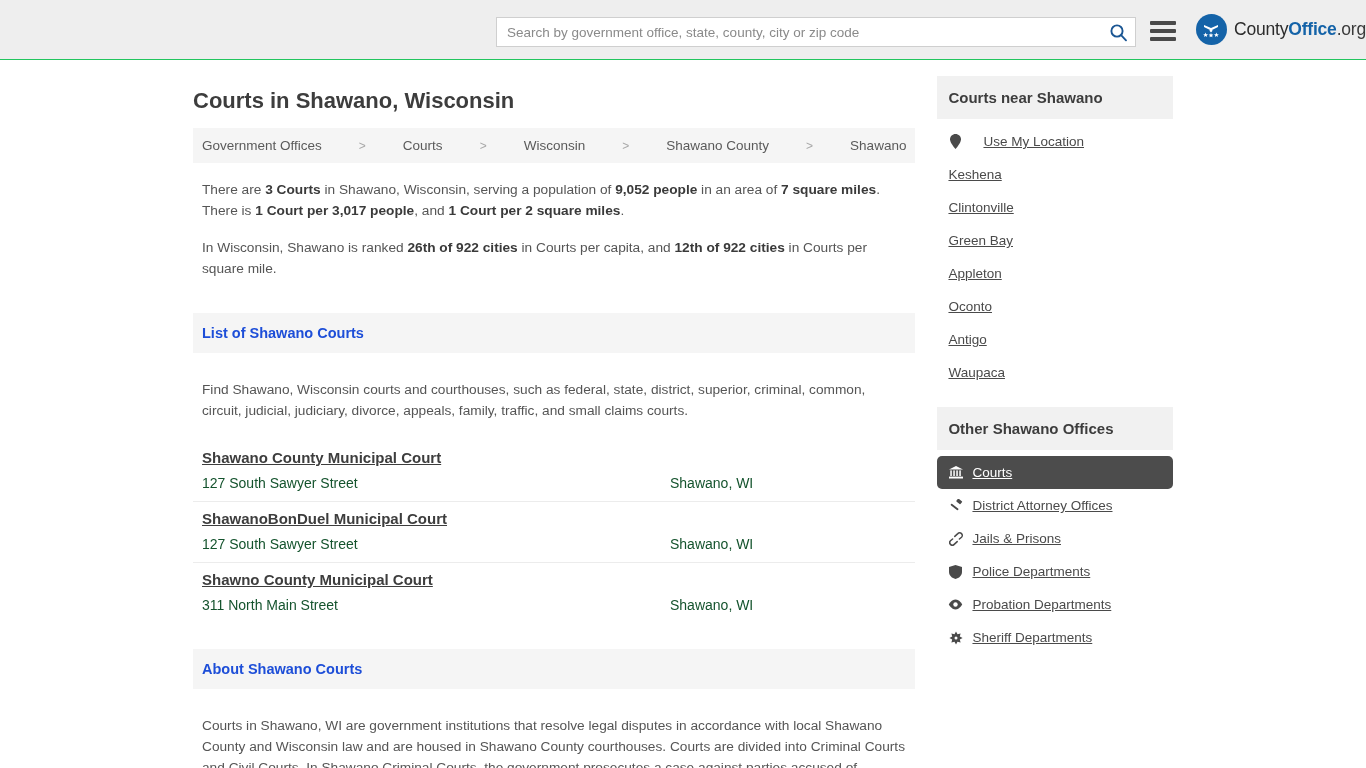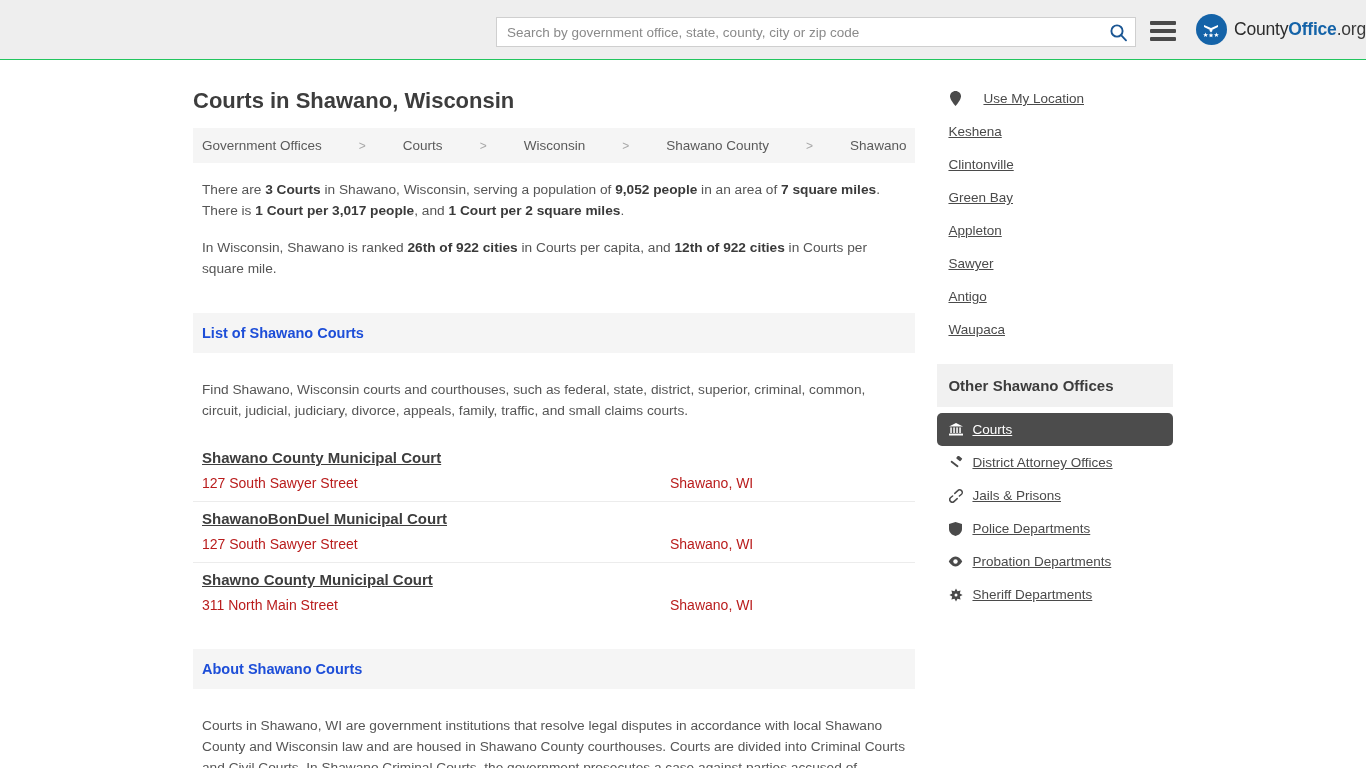--- a/index.html
+++ b/index.html
@@ -172,21 +172,21 @@
     font-weight: bold;
     color: #3d3d3d;
     text-decoration: underline;
     cursor: pointer;
     display: inline-block;
     margin-bottom: 9px;
   }
   .listing-row {
     display: flex;
     font-size: 14px;
-    color: #b91c1c;
+    color: #14532d;
   }
   .listing-addr { width: 468px; }
   .listing-city { }
 
   
   .side-head {
     background: #f1f1f1;
     padding: 13px 11px;
     font-size: 15px;
     font-weight: bold;
@@ -330,20 +330,21 @@
       <div class="section-head" style="margin-top:26px">About Shawano Courts</div>
       <div class="section-body">
         <p>Courts in Shawano, WI are government institutions that resolve legal disputes in accordance with local Shawano County and Wisconsin law and are housed in Shawano County courthouses. Courts are divided into Criminal Courts and Civil Courts. In Shawano Criminal Courts, the government prosecutes a case against parties accused of breaking the law. In Shawano Civil Courts the Court resolves disputes between citizens.</p>
 
       </div>
 
     </div>
 
     <div class="side-col">
 
+      <div class="side-head">Courts near Shawano</div>
       <div class="side-list">
 
         <div class="side-link-row">
           <span class="side-icon">
             <svg width="11" height="15" viewBox="0 0 11 15">
               <path d="M5.5 0 C2.5 0 0 2.4 0 5.3 C0 9.2 5.5 15 5.5 15 C5.5 15 11 9.2 11 5.3 C11 2.4 8.5 0 5.5 0 Z" fill="#4a4a4a"></path>
             </svg>
           </span>
           <span class="lbl">Use My Location</span>
         </div>
@@ -354,21 +355,21 @@
         <div class="side-link-row">
           <span class="lbl">Clintonville</span>
         </div>
         <div class="side-link-row">
           <span class="lbl">Green Bay</span>
         </div>
         <div class="side-link-row">
           <span class="lbl">Appleton</span>
         </div>
         <div class="side-link-row">
-          <span class="lbl">Sawyer</span>
+          <span class="lbl">Oconto</span>
         </div>
         <div class="side-link-row">
           <span class="lbl">Antigo</span>
         </div>
         <div class="side-link-row">
           <span class="lbl">Waupaca</span>
         </div>
       </div>
 
       <div class="side-head" style="margin-top:10px">Other Shawano Offices</div>

